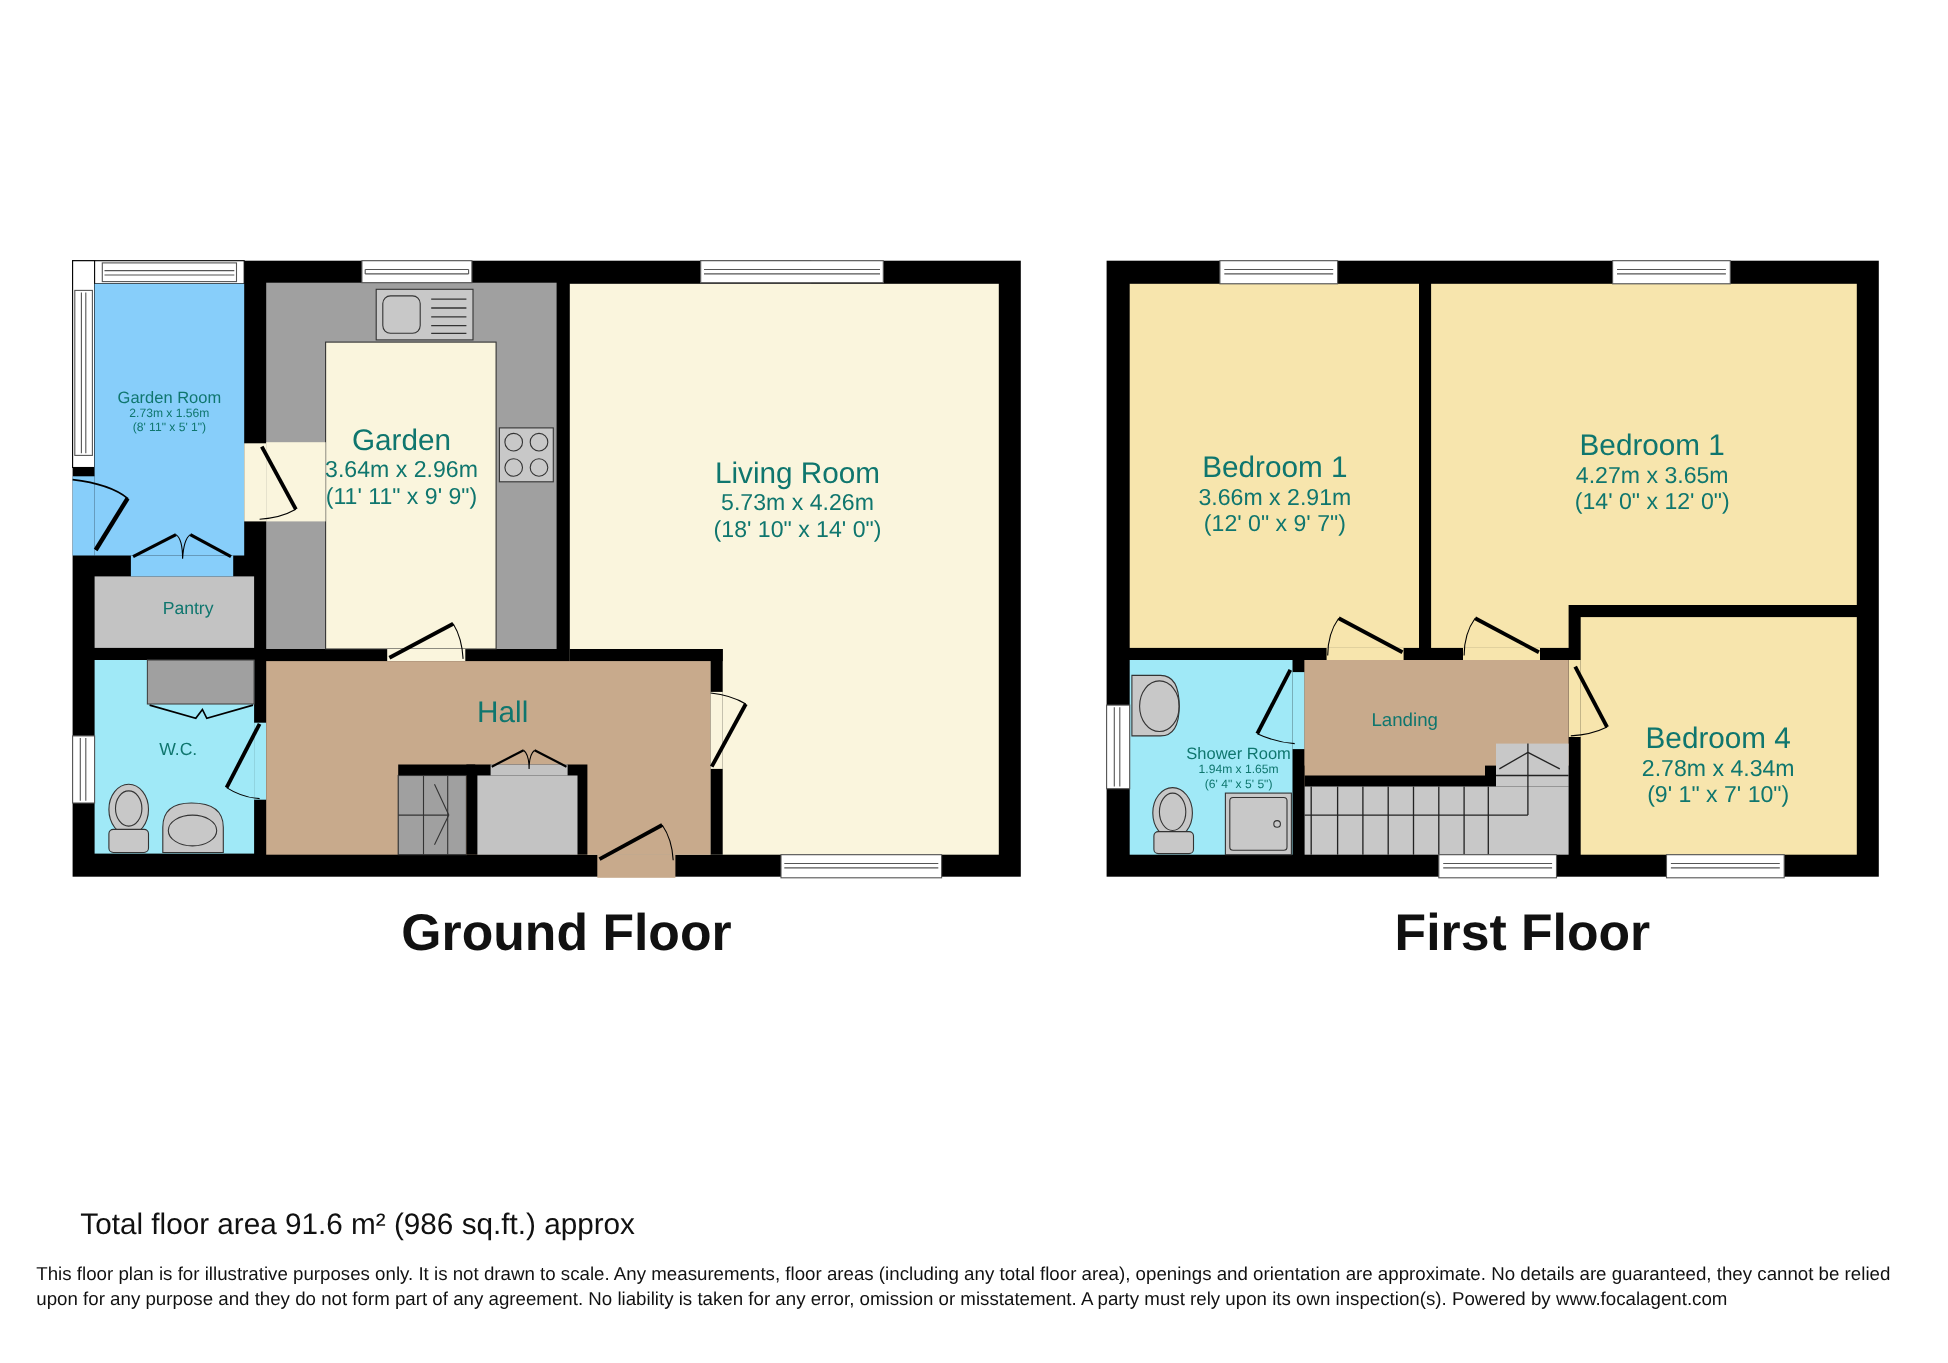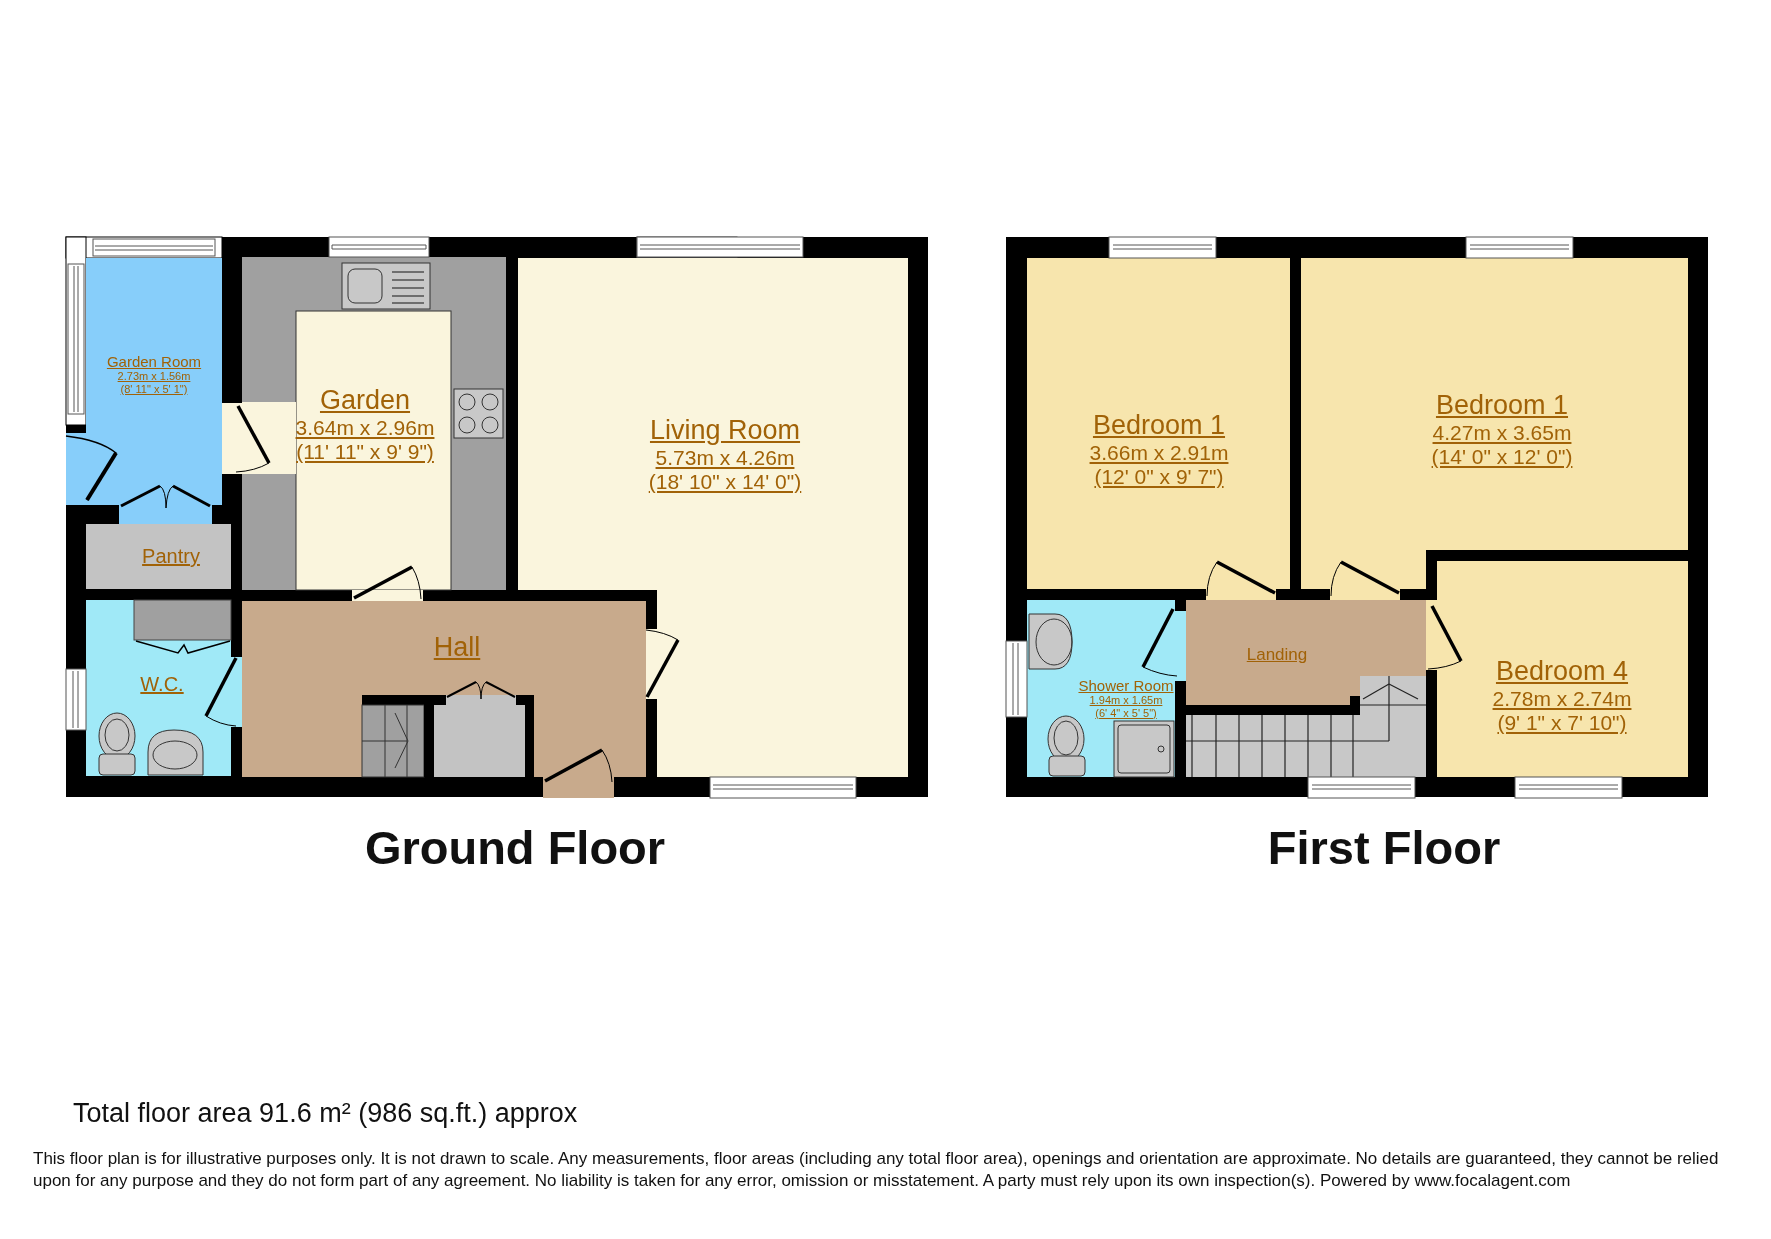--- a/index.html
+++ b/index.html
@@ -1,25 +1,25 @@
 <!DOCTYPE html>
 <html><head>
 <meta charset="utf-8">
 <style>
   html, body { margin:0; padding:0; background:#ffffff; }
   body { width:1771px; height:1239px; position:relative; overflow:hidden; font-family:"Liberation Sans", sans-serif; color:#111; }
   .plan { position:absolute; left:0; top:0; width:1771px; height:900px; }
-  .room-label { position:absolute; text-align:center; line-height:1.15; color:#a16207; transform:translateX(-50%); white-space:nowrap;text-decoration:underline; }
+  .room-label { position:absolute; text-align:center; line-height:1.15; color:#0f766e; transform:translateX(-50%); white-space:nowrap; }
   .room-label .name { display:block; }
   .room-label .dim { display:block; }
   .lg .name { font-size:27px; }
   .lg .dim { font-size:21px; }
   .sm .name { font-size:15px; }
   .sm .dim { font-size:11px; }
-  .md .name { font-size:20px;margin-left:24px; }
+  .md .name { font-size:16px;margin-left:24px; }
   .floor-title { position:absolute; font-weight:bold; font-size:47px; transform:translateX(-50%); white-space:nowrap;margin-left:20px; }
   .total-area { position:absolute; left:33px; top:1098px; font-size:27px;margin-left:40px; }
   .disclaimer { position:absolute; left:33px; top:1148px; width:1720px; font-size:17px; line-height:22px; }
 </style>
 </head>
 <body>
 
 <svg class="plan" width="1771" height="900" viewBox="0 0 1771 900" xmlns="http://www.w3.org/2000/svg">
   <defs>
     <g id="win-h">
@@ -265,21 +265,21 @@
   <span class="dim">3.66m x 2.91m</span>
   <span class="dim">(12' 0" x 9' 7")</span>
 </div>
 <div class="room-label lg" style="left:1502px; top:390px;">
   <span class="name">Bedroom 1</span>
   <span class="dim">4.27m x 3.65m</span>
   <span class="dim">(14' 0" x 12' 0")</span>
 </div>
 <div class="room-label lg" style="left:1562px; top:656px;">
   <span class="name">Bedroom 4</span>
-  <span class="dim">2.78m x 2.74m</span>
+  <span class="dim">2.78m x 4.34m</span>
   <span class="dim">(9' 1" x 7' 10")</span>
 </div>
 <div class="room-label sm" style="left:1126px; top:677px;">
   <span class="name">Shower Room</span>
   <span class="dim">1.94m x 1.65m</span>
   <span class="dim">(6' 4" x 5' 5")</span>
 </div>
 <div class="room-label" style="left:1277px; top:645px; font-size:17px;">
   <span class="name">Landing</span>
 </div>

